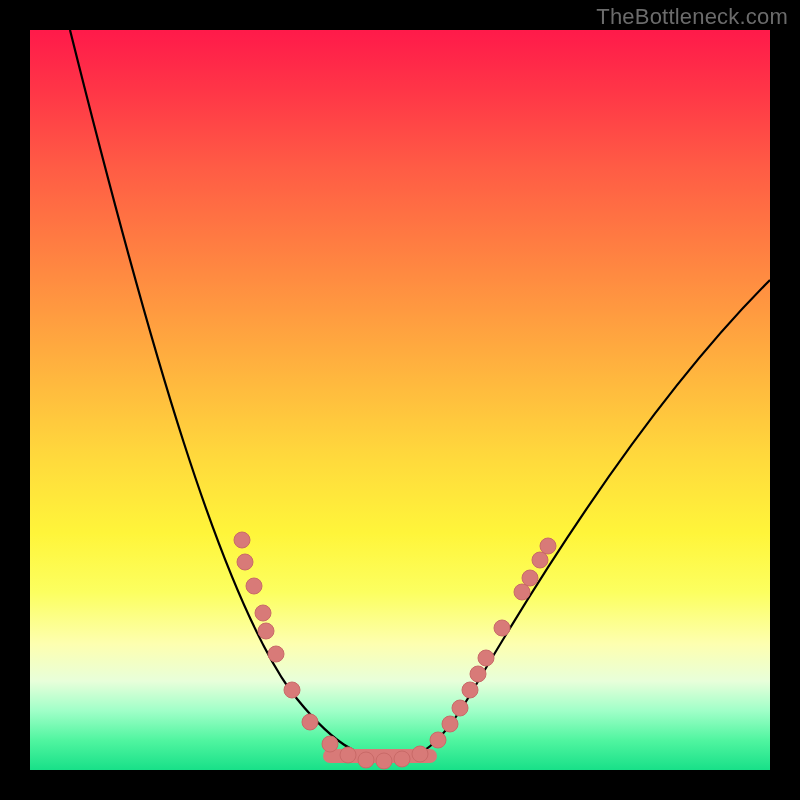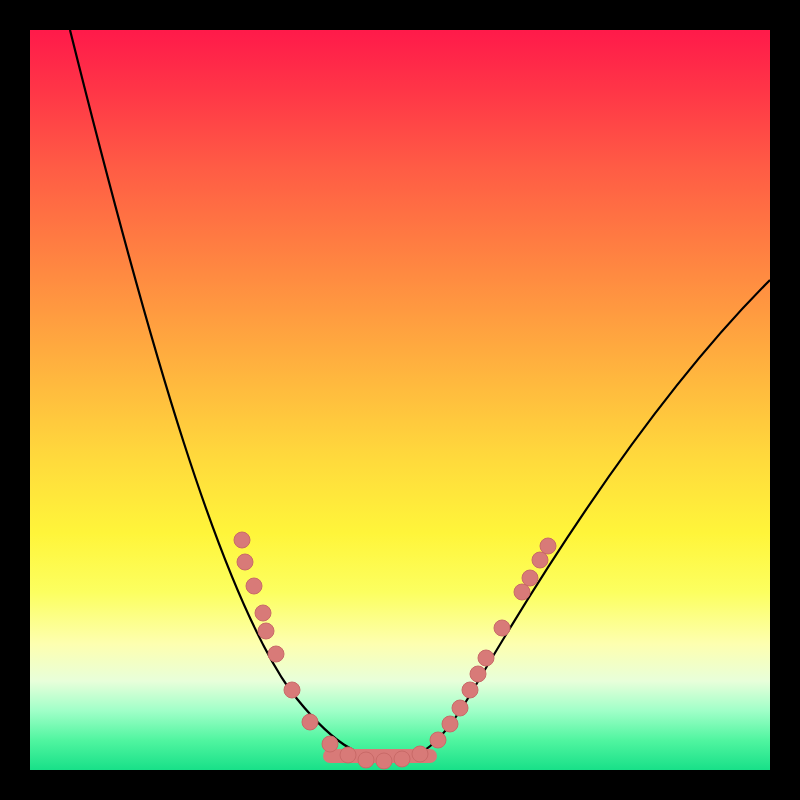--- a/index.html
+++ b/index.html
@@ -57,20 +57,21 @@
     left: 0;
     width: 740px;
     height: 740px;
     overflow: visible;
   }
 </style>
 </head>
 <body>
 
 <div class="frame">
+  <div class="watermark">TheBottleneck.com</div>
   <div class="plot-area">
     <svg class="curve" viewBox="0 0 740 740">
       <path fill="none" stroke="#000" stroke-width="2.2" d="M 40 0 C 120 320, 190 560, 260 660 C 300 712, 330 730, 360 730 C 390 730, 410 715, 440 665 C 510 545, 620 370, 740 250"></path>
       <path fill="none" stroke="#d87a78" stroke-width="14" stroke-linecap="round" d="M 300 726 L 400 726"></path>
       <g id="marker-group">
           <circle cx="212" cy="510" r="8" fill="#d87a78" stroke="#c96a68" stroke-width="1"></circle>
           <circle cx="215" cy="532" r="8" fill="#d87a78" stroke="#c96a68" stroke-width="1"></circle>
           <circle cx="224" cy="556" r="8" fill="#d87a78" stroke="#c96a68" stroke-width="1"></circle>
           <circle cx="233" cy="583" r="8" fill="#d87a78" stroke="#c96a68" stroke-width="1"></circle>
           <circle cx="236" cy="601" r="8" fill="#d87a78" stroke="#c96a68" stroke-width="1"></circle>

